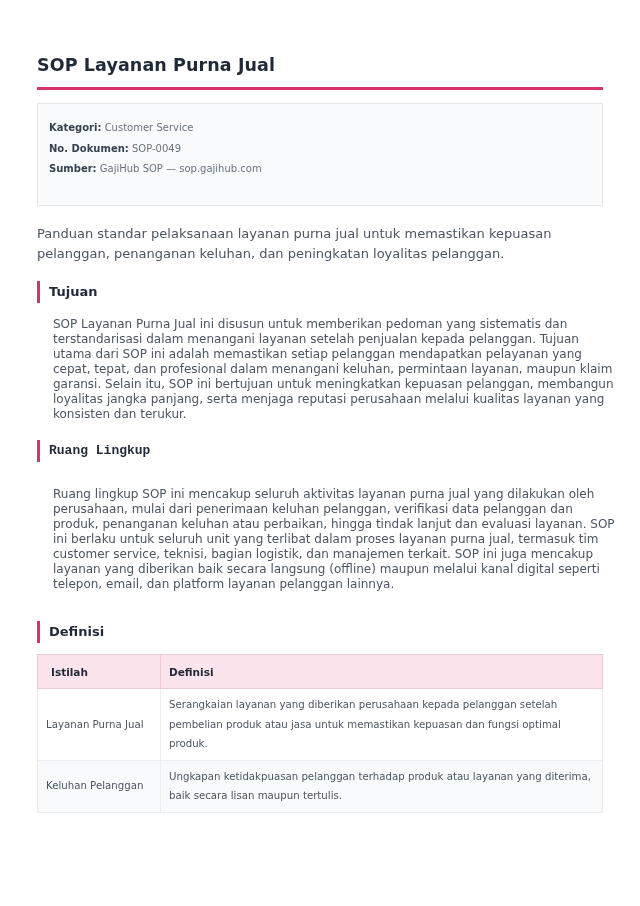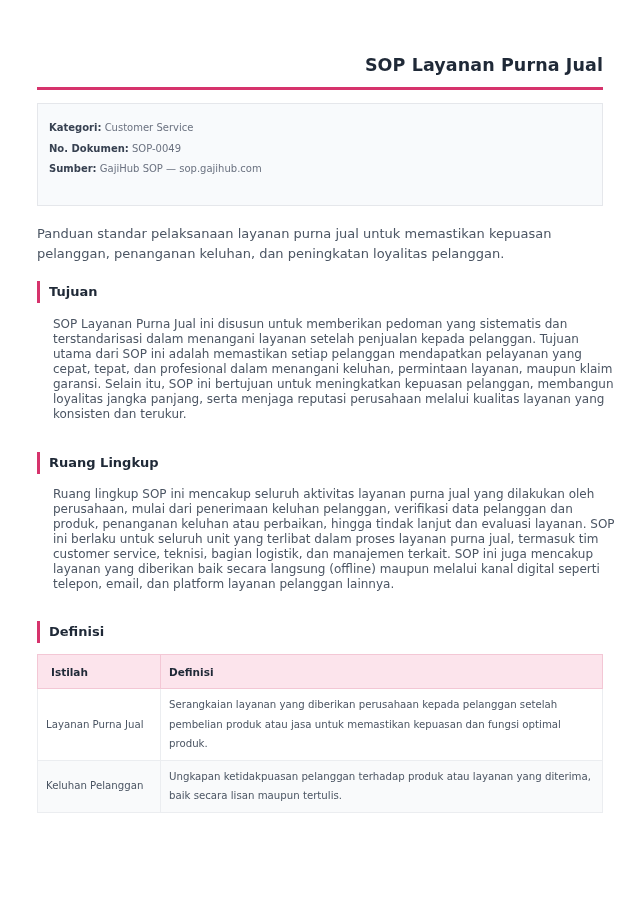--- a/index.html
+++ b/index.html
@@ -16,21 +16,21 @@
       position: absolute;
       left: 37px;
       top: 0;
       width: 566px;
     }
     .doc-title {
       position: absolute;
       left: 0;
       top: 55px;
       width: 566px;
-      text-align: right;
+      text-align: left;
       font-size: 17.5px;
       font-weight: bold;
       color: #1f2937;
       letter-spacing: 0.1px;
     }
     .title-rule {
       position: absolute;
       left: 0;
       top: 87px;
       width: 566px;
@@ -136,21 +136,21 @@
       <span class="meta-label">Sumber:</span>
       <span>GajiHub SOP — sop.gajihub.com</span>
     </div>
   </div>
 
   <p class="intro">Panduan standar pelaksanaan layanan purna jual untuk memastikan kepuasan pelanggan, penanganan keluhan, dan peningkatan loyalitas pelanggan.</p>
 
   <h2 class="section-heading" style="top:281px;">Tujuan</h2>
   <p class="section-body" style="top:317px;">SOP Layanan Purna Jual ini disusun untuk memberikan pedoman yang sistematis dan terstandarisasi dalam menangani layanan setelah penjualan kepada pelanggan. Tujuan utama dari SOP ini adalah memastikan setiap pelanggan mendapatkan pelayanan yang cepat, tepat, dan profesional dalam menangani keluhan, permintaan layanan, maupun klaim garansi. Selain itu, SOP ini bertujuan untuk meningkatkan kepuasan pelanggan, membangun loyalitas jangka panjang, serta menjaga reputasi perusahaan melalui kualitas layanan yang konsisten dan terukur.</p>
 
-  <h2 class="section-heading" style="top:452px;">Ruang Lingkup</h2>
+  <h2 class="section-heading" style="top:440px;font-family:Liberation Mono, monospace;">Ruang Lingkup</h2>
   <p class="section-body" style="top:487px;">Ruang lingkup SOP ini mencakup seluruh aktivitas layanan purna jual yang dilakukan oleh perusahaan, mulai dari penerimaan keluhan pelanggan, verifikasi data pelanggan dan produk, penanganan keluhan atau perbaikan, hingga tindak lanjut dan evaluasi layanan. SOP ini berlaku untuk seluruh unit yang terlibat dalam proses layanan purna jual, termasuk tim customer service, teknisi, bagian logistik, dan manajemen terkait. SOP ini juga mencakup layanan yang diberikan baik secara langsung (offline) maupun melalui kanal digital seperti telepon, email, dan platform layanan pelanggan lainnya.</p>
 
   <h2 class="section-heading" style="top:621px;">Definisi</h2>
 
   <table class="def-table">
     <thead>
       <tr>
         <th style="width:123px;padding-left:13px;">Istilah</th>
         <th>Definisi</th>
       </tr>

